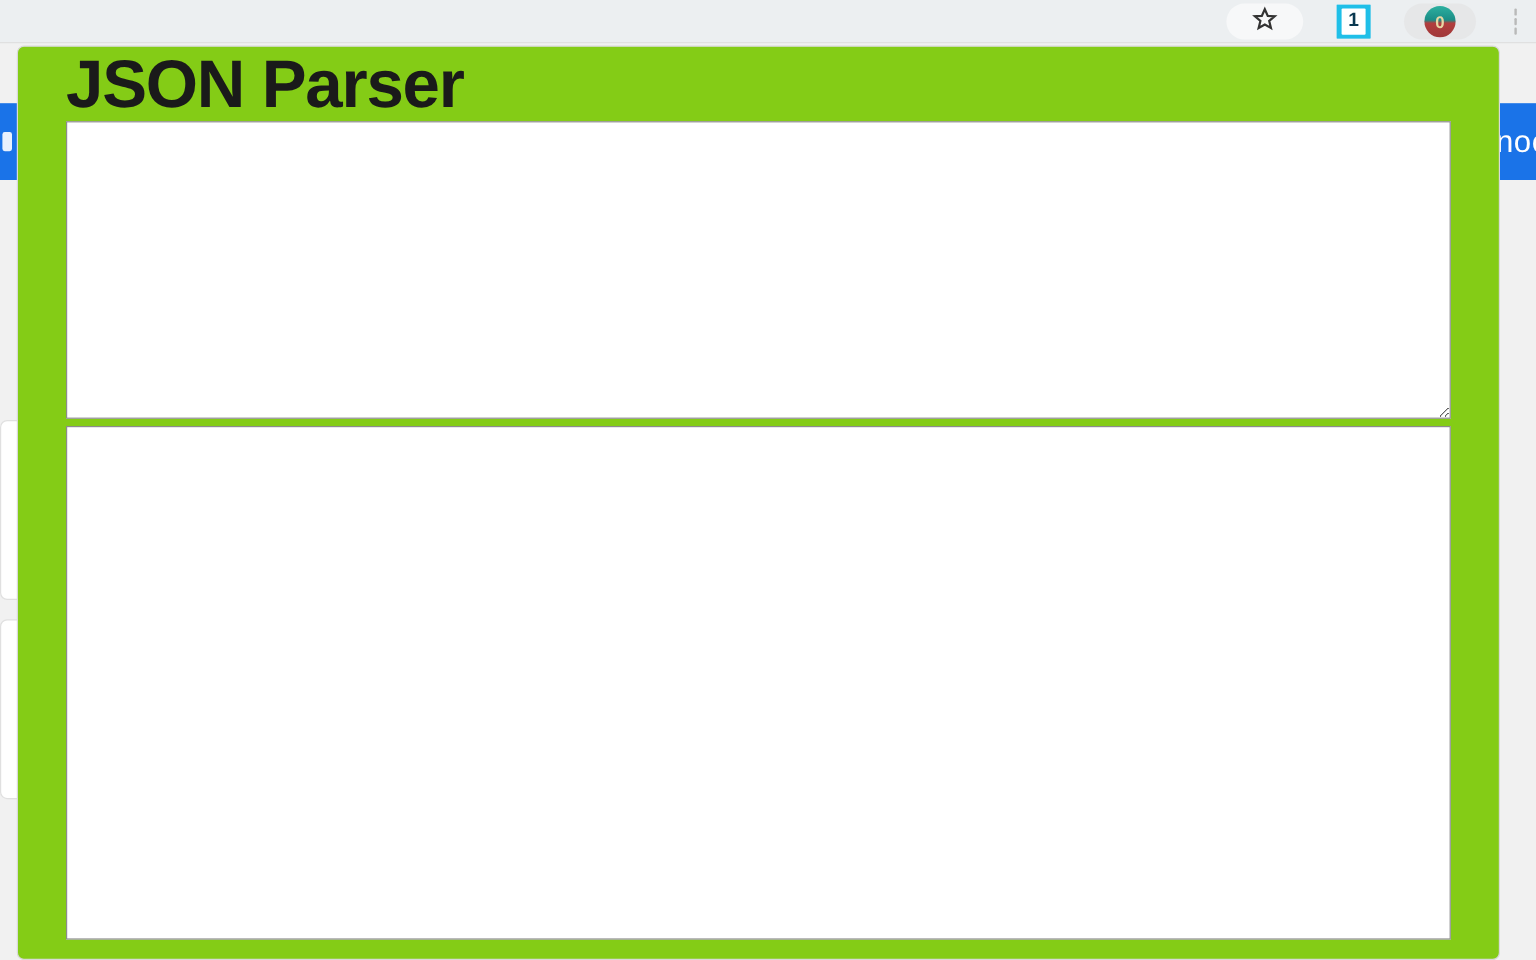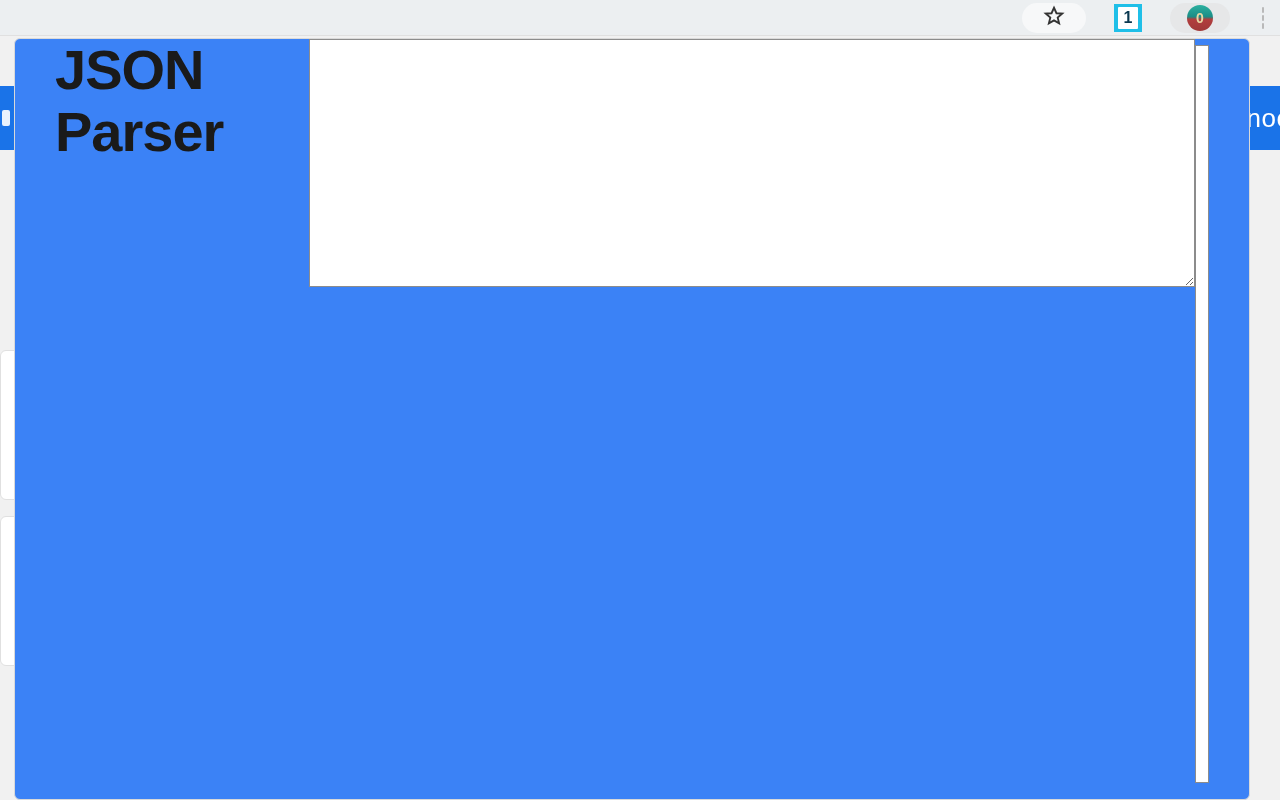--- a/index.html
+++ b/index.html
@@ -136,27 +136,27 @@
       border-radius: 2px;
       opacity: 0.9;
     }
     
     .popup {
       position: absolute;
       top: 38px;
       left: 14px;
       right: 30px;
       bottom: 0;
-      background: #3b82f6;
+      background: #84cc16;
       border: 1px solid #d9d9d9;
       border-radius: 6px;
       z-index: 10;
       padding: 0 40px 16px 40px;
       display: flex;
-      flex-direction: row;
+      flex-direction: column;
       justify-content: center;
     }
     .popup-title {
       font-size: 56px;
       font-weight: 700;
       color: #1a1a1a;
       margin-top: 0;
       margin-bottom: 0;
       letter-spacing: -1px;
       line-height: 1.1;

